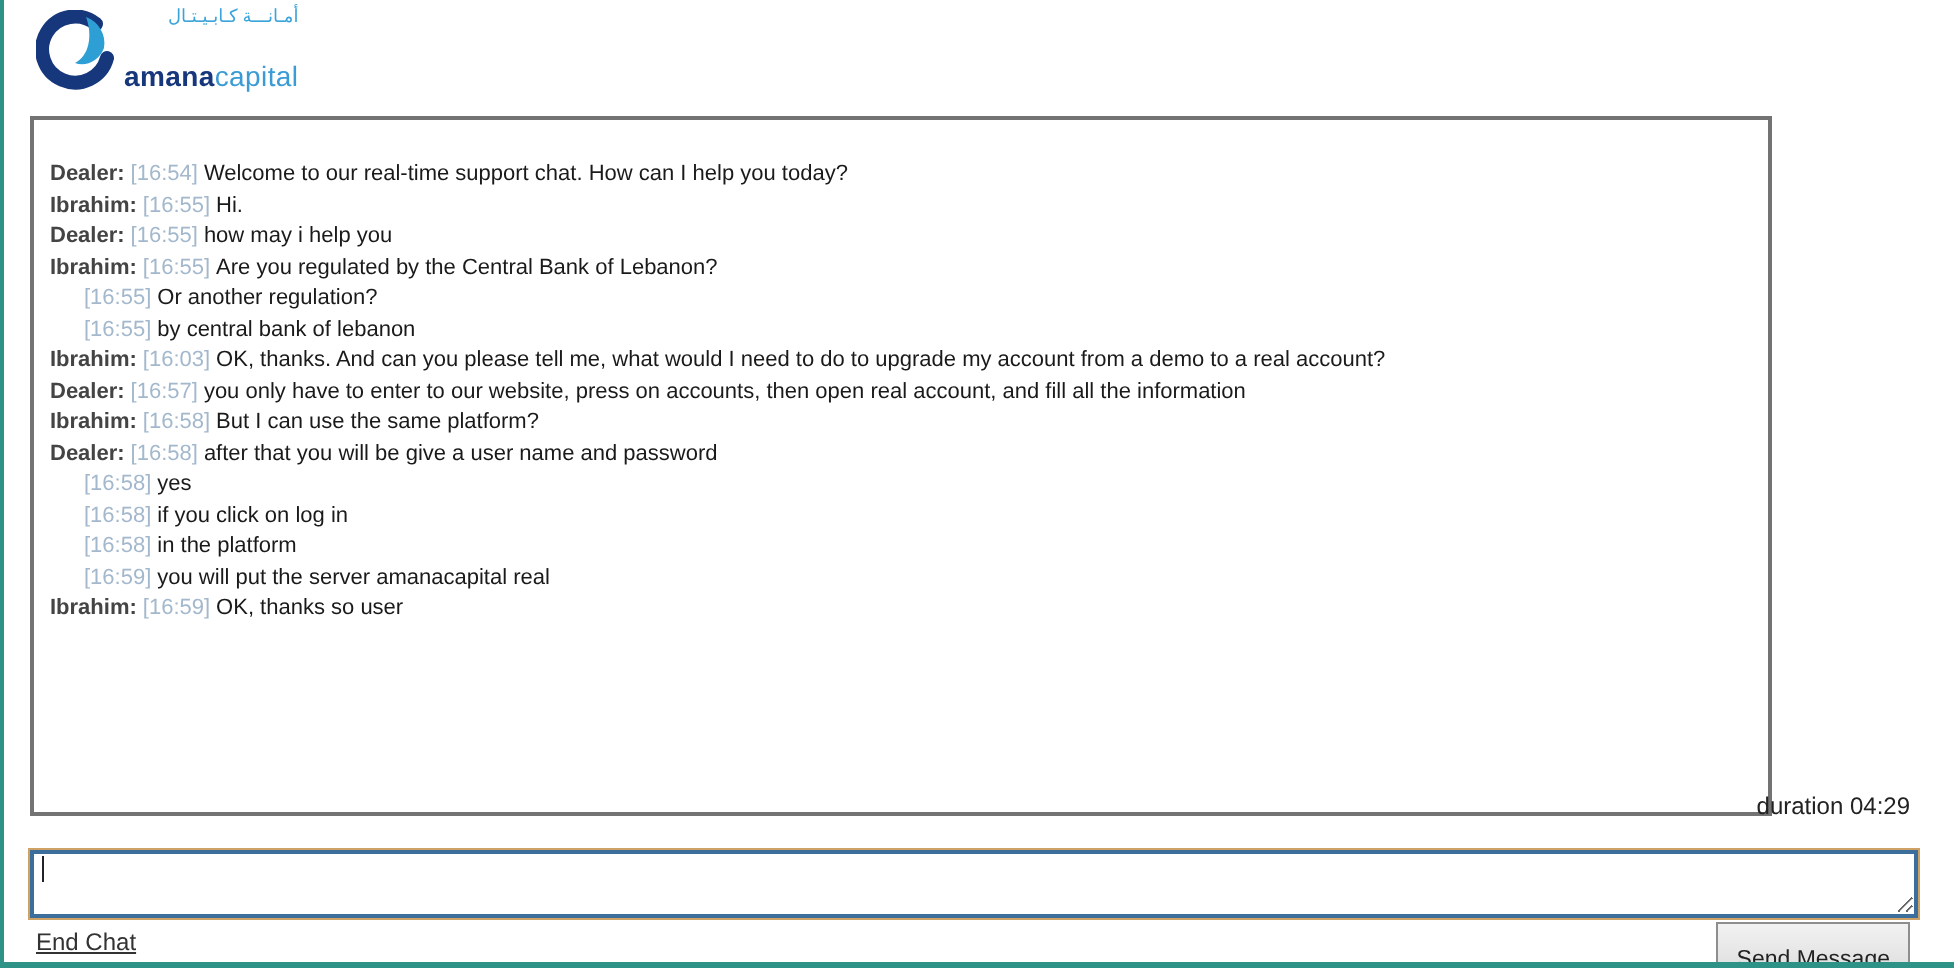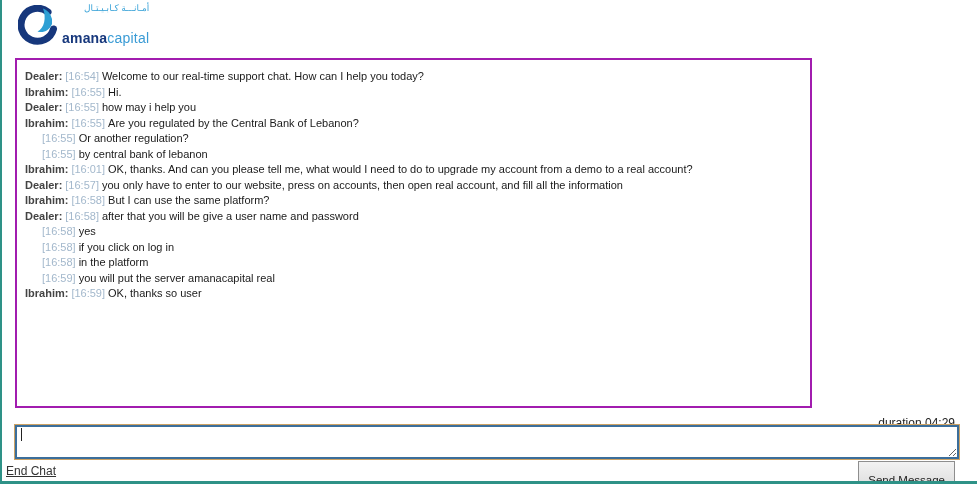--- a/index.html
+++ b/index.html
@@ -18,56 +18,56 @@
   .logo-icon { width: 40px; height: 40px; margin-right: 4px; }
   .logo-text { display: flex; flex-direction: column; align-items: flex-end; line-height: 1; gap: 16px; }
   .logo-arabic { font-size: 9px; color: #3aa3d8; letter-spacing: 1px; margin-bottom: 2px; }
   .logo-latin { font-size: 14px; font-weight: bold; letter-spacing: 0.2px; }
   .logo-latin .brand1 { color: #16377c; }
   .logo-latin .brand2 { color: #3a9bd5; font-weight: normal; }
 
   
   .chat-log {
     position: absolute; left: 13px; top: 58px;
-    width: 797px; height: 350px;
-    border: 2px solid #a21caf;
+    width: 871px; height: 350px;
+    border: 2px solid #737373;
     background: #fff;
-    padding: 9px 8px;
+    padding: 20px 8px;
     overflow-y: auto;
   }
   .msg { font-size: 11px; line-height: 15.5px; white-space: nowrap; color: #1a1a1a; }
   .msg.indent { margin-left: 17px; }
   .msg .sender { font-weight: bold; color: #444; margin-right: 3px; }
   .msg .time { color: #a3b8cc; margin-right: 3px; }
   .msg .text { color: #1a1a1a; }
 
   
   .duration {
-    position: absolute; top: 416px; right: 22px;
+    position: absolute; top: 396px; right: 22px;
     font-size: 12px; color: #222;
   }
 
   
   .message-box {
     position: absolute; left: 13px; top: 425px;
     width: 944px; height: 34px;
     border: 2px solid #3b6e9b;
     outline: 1px solid #cda264;
     resize: both;
     font-size: 12px; font-family: "Liberation Sans", sans-serif;
     padding: 2px 4px;
   }
   .caret {
     position: absolute; left: 19px; top: 428px;
     width: 1px; height: 13px; background: #222;
   }
 
   
   .end-chat {
-    position: absolute; left: 4px; top: 464px;
+    position: absolute; left: 16px; top: 464px;
     font-size: 12px; color: #333; text-decoration: underline; cursor: pointer;
   }
   .send-btn {
     position: absolute; right: 22px; top: 461px;
     font-size: 11.5px; color: #222;
     font-family: "Liberation Sans", sans-serif;
     background: linear-gradient(#f2f2f2, #dcdcdc);
     border: 1px solid #8e8e8e;
     padding: 12px 9px 3px 9px;
     cursor: pointer;
@@ -100,21 +100,21 @@
     <div class="msg">
     <span class="sender">Ibrahim:</span><span class="time">[16:55]</span><span class="text">Are you regulated by the Central Bank of Lebanon?</span>
   </div>
     <div class="msg indent">
     <span class="time">[16:55]</span><span class="text">Or another regulation?</span>
   </div>
     <div class="msg indent">
     <span class="time">[16:55]</span><span class="text">by central bank of lebanon</span>
   </div>
     <div class="msg">
-    <span class="sender">Ibrahim:</span><span class="time">[16:01]</span><span class="text">OK, thanks. And can you please tell me, what would I need to do to upgrade my account from a demo to a real account?</span>
+    <span class="sender">Ibrahim:</span><span class="time">[16:03]</span><span class="text">OK, thanks. And can you please tell me, what would I need to do to upgrade my account from a demo to a real account?</span>
   </div>
     <div class="msg">
     <span class="sender">Dealer:</span><span class="time">[16:57]</span><span class="text">you only have to enter to our website, press on accounts, then open real account, and fill all the information</span>
   </div>
     <div class="msg">
     <span class="sender">Ibrahim:</span><span class="time">[16:58]</span><span class="text">But I can use the same platform?</span>
   </div>
     <div class="msg">
     <span class="sender">Dealer:</span><span class="time">[16:58]</span><span class="text">after that you will be give a user name and password</span>
   </div>

